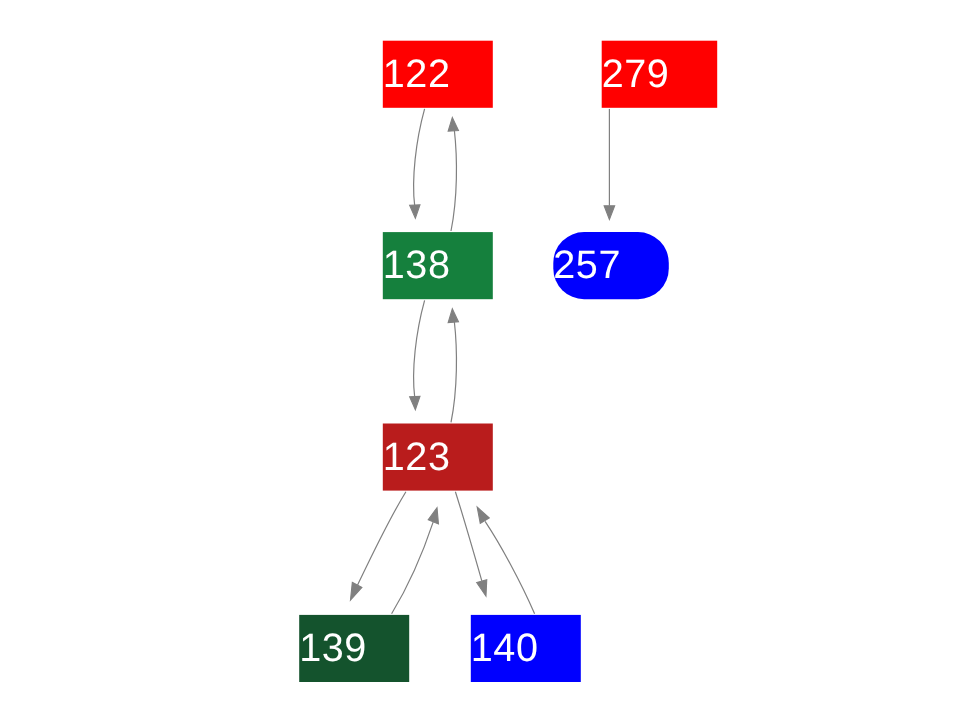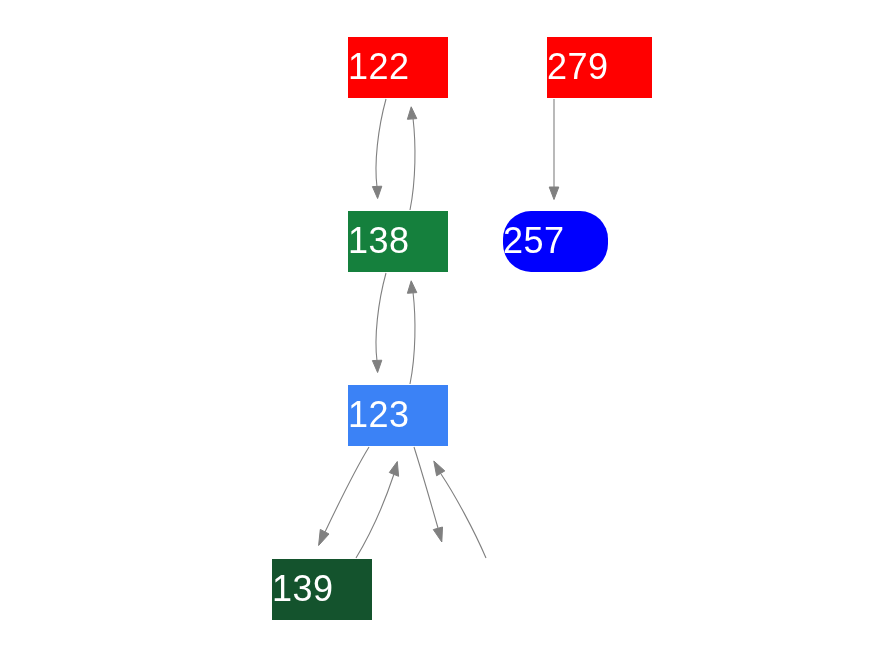--- a/index.html
+++ b/index.html
@@ -108,22 +108,25 @@
   </div>
 
   <div class="graph-node" style="left:348px; top:211px; width:100px; height:61px; background:#15803d;">
     <span class="node-label">138</span>
   </div>
 
   <div class="graph-node" style="left:503px; top:211px; width:105px; height:61px; background:#0000ff;border-radius:28px;">
     <span class="node-label">257</span>
   </div>
 
-  <div class="graph-node" style="left:348px; top:385px; width:100px; height:61px; background:#3b82f6;">
+  <div class="graph-node" style="left:348px; top:385px; width:100px; height:61px; background:#b91c1c;">
     <span class="node-label">123</span>
   </div>
 
   <div class="graph-node" style="left:272px; top:559px; width:100px; height:61px; background:#14532d;">
     <span class="node-label">139</span>
   </div>
 
+  <div class="graph-node" style="left:428px; top:559px; width:100px; height:61px; background:#0000ff;">
+    <span class="node-label">140</span>
+  </div>
 
 </div>
 
 </body></html>

